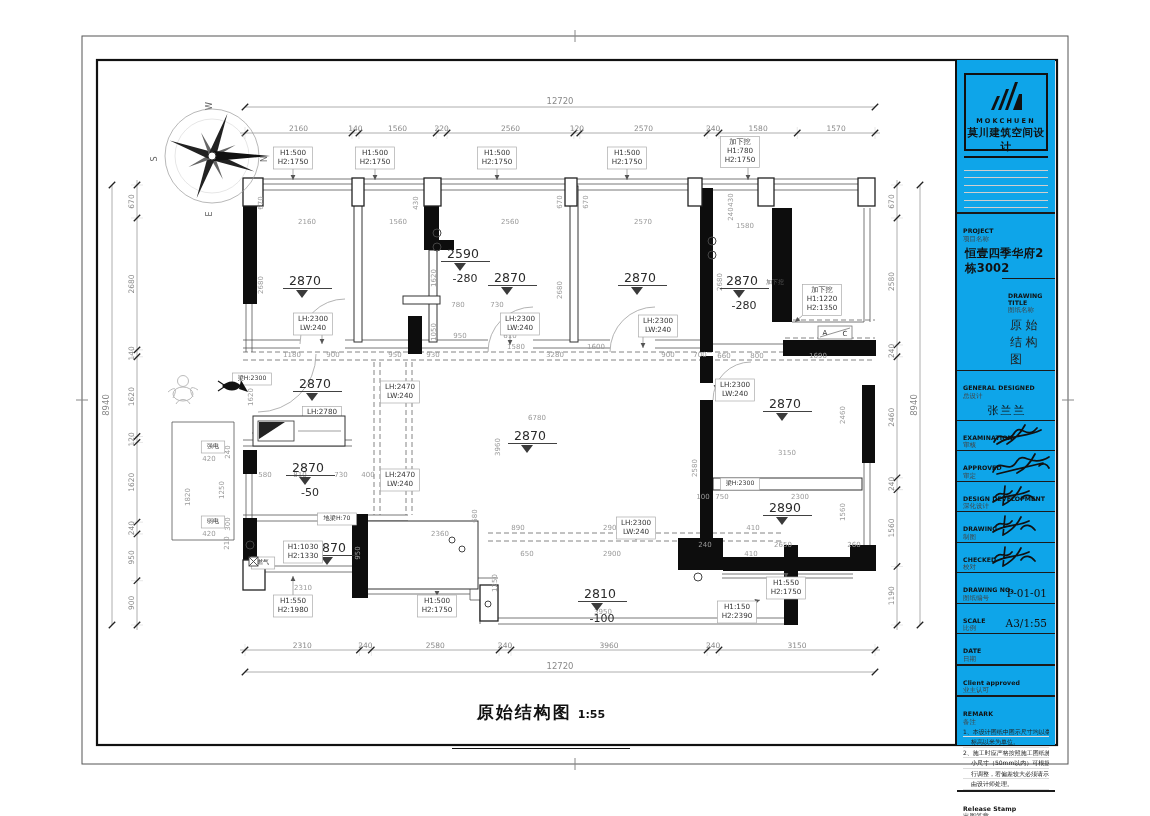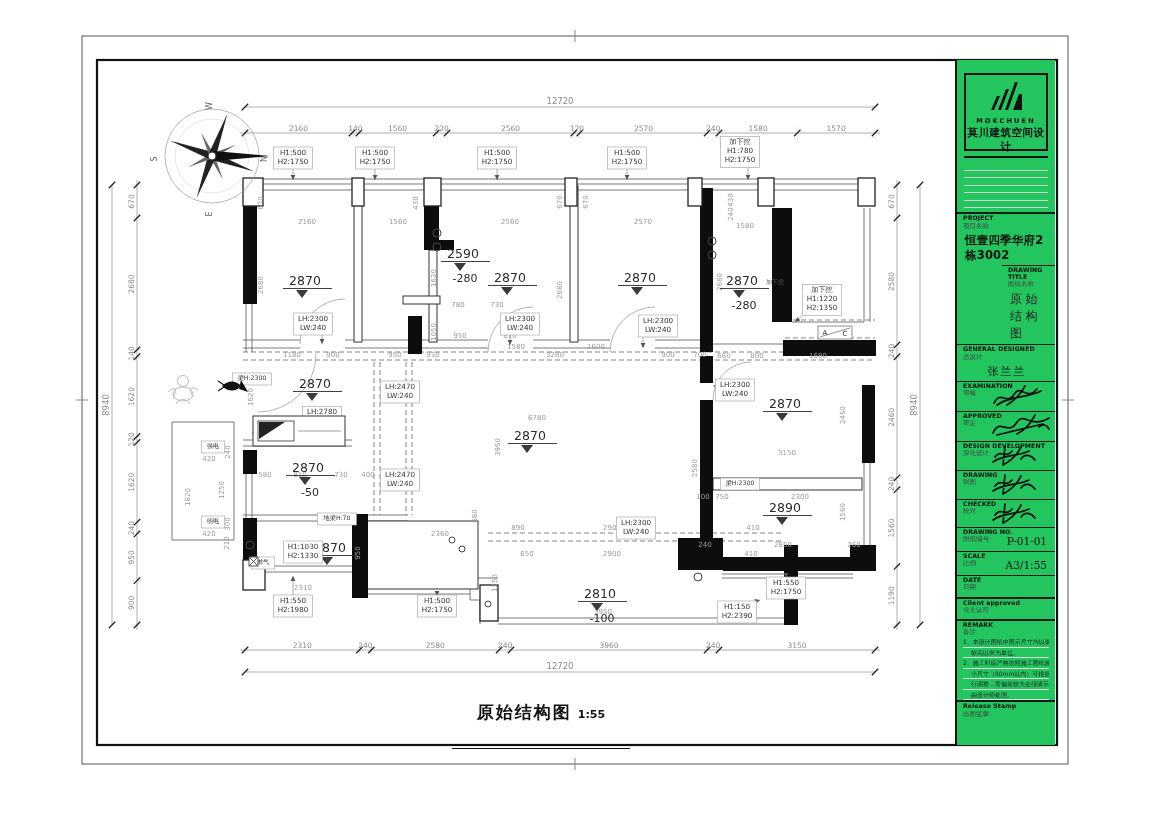--- a/index.html
+++ b/index.html
@@ -1,29 +1,29 @@
 <!DOCTYPE html>
 <html><head>
 <meta charset="utf-8">
 <style>
   html,body{margin:0;padding:0;background:#fff;}
   .stage{position:relative;width:1150px;height:816px;background:#fff;overflow:hidden;
          font-family:"DejaVu Sans","Liberation Sans",sans-serif;color:#111;}
   svg#plan{position:absolute;left:0;top:0;}
   
   .titleblock{position:absolute;left:955px;top:60px;width:100px;height:685px;
-              border-left:2.5px solid #111;background:#22c55e;box-sizing:border-box;}
+              border-left:2.5px solid #111;background:#0ea5e9;box-sizing:border-box;}
   .logo-box{margin:13px 7px 5px;border:2px solid #111;height:78px;text-align:center;
             padding-top:7px;box-sizing:border-box;}
   .brand{font-size:6.5px;font-weight:bold;letter-spacing:2.2px;margin-top:3px;}
   .brand-cn{font-size:10.5px;font-weight:bold;margin-top:1px;letter-spacing:.5px;}
   .tb-lines{margin:2px 7px 0;border-top:2px solid #111;padding-top:5px;}
   .tb-line{height:6.5px;border-bottom:1px solid #cfcfcf;}
   #tb-rows{margin-top:4px;}
-  .tb-row{position:relative;border-top:1.2px solid #1a1a1a;padding:0 6px 0;box-sizing:border-box;}
+  .tb-row{position:relative;border-top:1.2px solid #1a1a1a;padding:13px 6px 0;box-sizing:border-box;}
   .tb-row.thick{border-top-width:2.5px;}
   .tb-en{font-size:6.2px;font-weight:bold;letter-spacing:.1px;}
   .tb-cn{font-size:6.5px;color:#444;margin-top:.5px;}
   .tb-value{font-size:11px;font-weight:bold;margin:2px 0 2px 2px;}
   .tb-value.lg{font-size:11.5px;letter-spacing:.2px;}
   .tb-value.spaced{font-weight:normal;font-size:12px;letter-spacing:3.5px;color:#222;}
   .tb-value.center{text-align:center;font-weight:normal;font-size:11px;letter-spacing:2px;}
   .tb-value.inline{position:absolute;right:8px;bottom:2px;font-weight:normal;font-size:10.5px;
                    font-family:"DejaVu Serif","Liberation Serif",serif;}
   .sig{position:absolute;right:2px;top:1px;}

